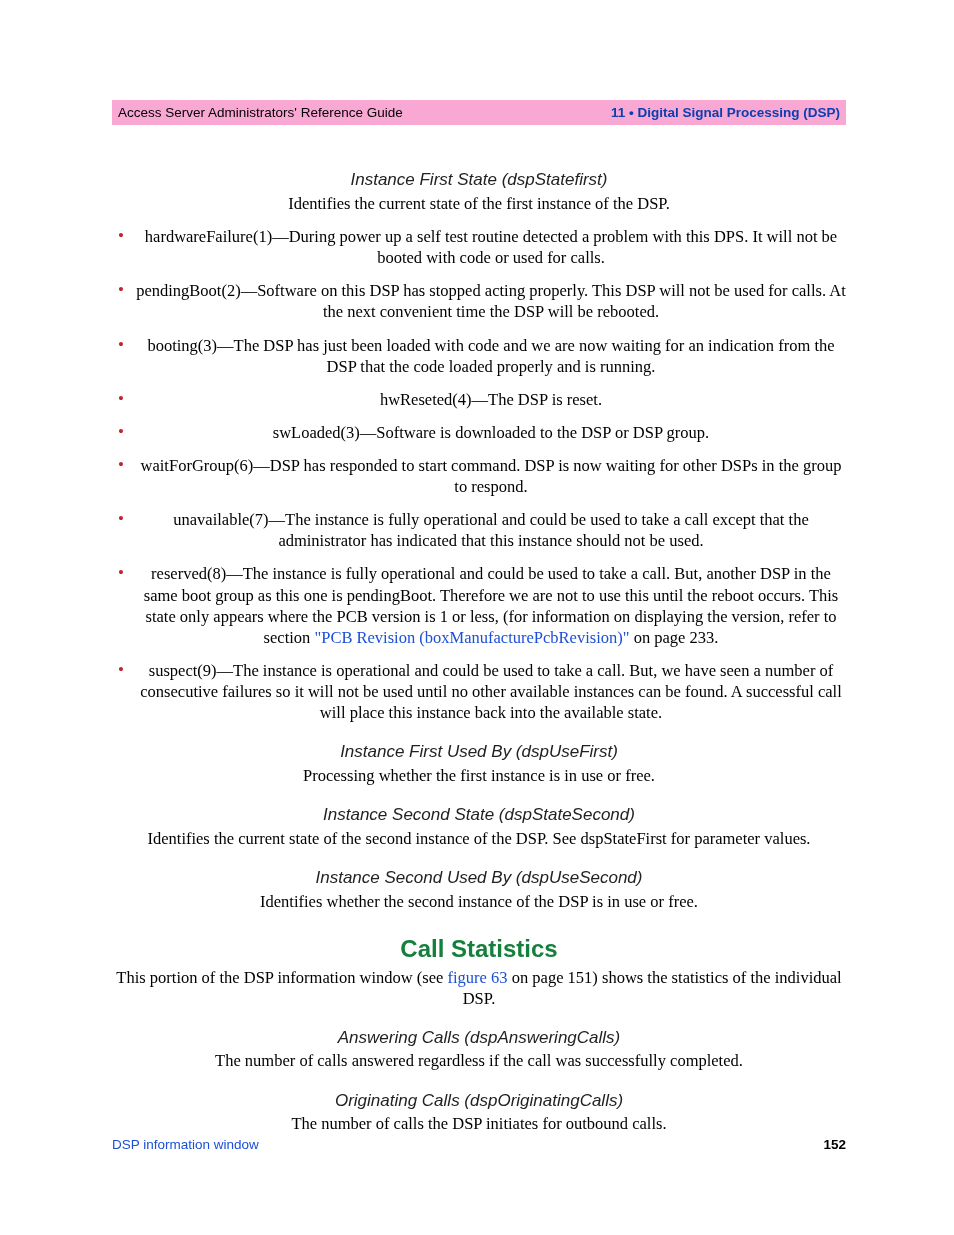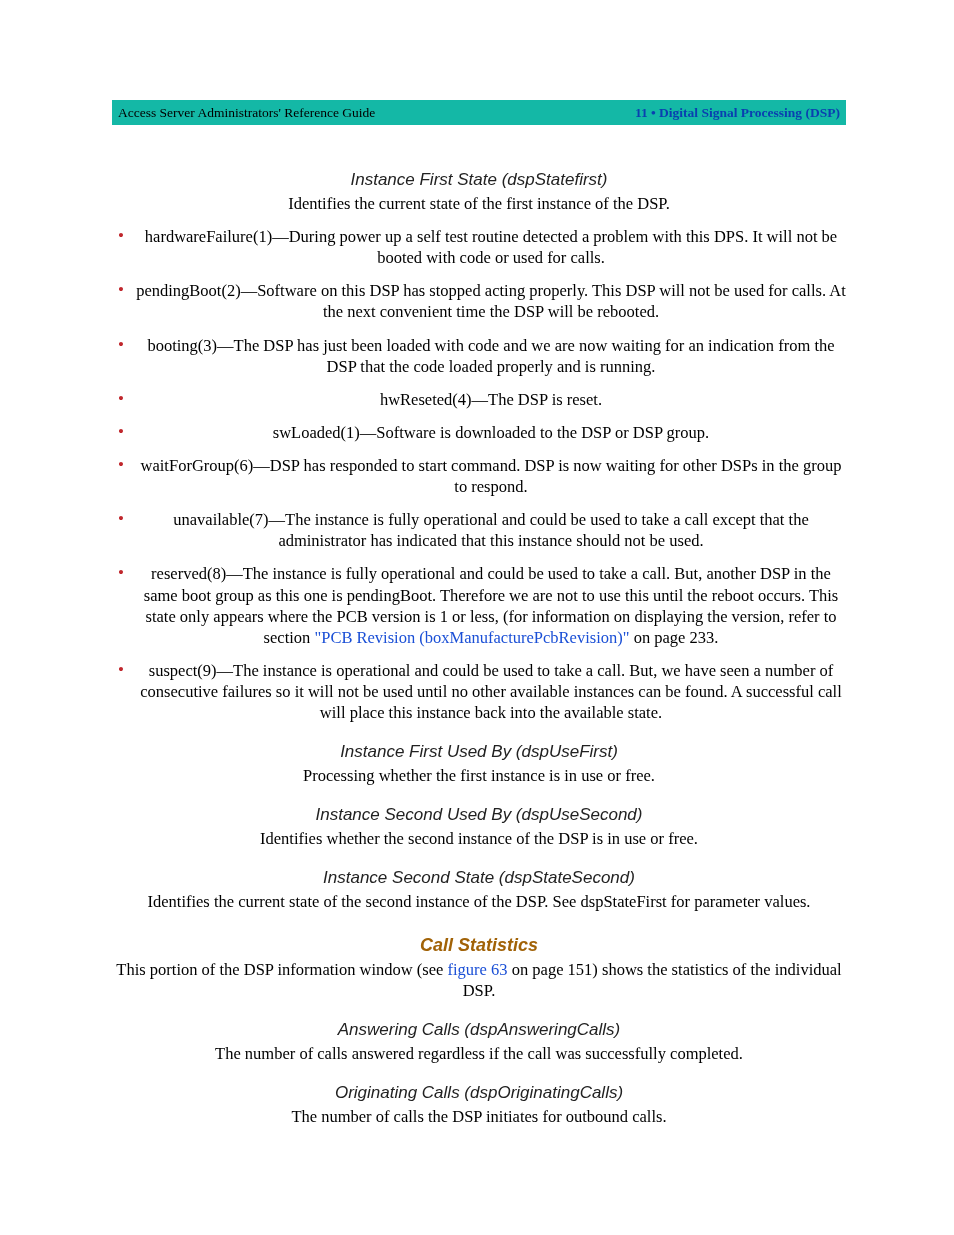--- a/index.html
+++ b/index.html
@@ -13,27 +13,27 @@
     height: 1235px;
     position: relative;
     box-sizing: border-box;
     padding: 100px 108px 0 112px;
     font-family: "Times New Roman", Times, serif;
     font-size: 16.5px;
     line-height: 1.28;
     color: #000;
   }
   .header-bar {
-    background: #14b8a6;
+    background: #f9a8d4;
     display: flex;
     justify-content: space-between;
     align-items: center;
     padding: 4px 6px 4px 6px;
     margin-bottom: 44px;
-    font-family: Liberation Serif, serif;
+    font-family: Liberation Sans, sans-serif;
     font-size: 13.5px;
   }
   .header-right {
     color: #0a3fb0;
     font-weight: bold;
   }
   .sect-h {
     font-family: "Trebuchet MS", "Verdana", Arial, sans-serif;
     font-style: italic;
     font-size: 17px;
@@ -61,23 +61,22 @@
     color: #c0272d;
     font-size: 17px;
     line-height: 1.2;
   }
   .link {
     color: #1a4fd6;
   }
   .callstats-h {
     font-family: "Trebuchet MS", "Verdana", Arial, sans-serif;
     font-weight: bold;
-    font-style: italic;
-    color: #a16207;
-    font-size: 18px;
+    color: #15803d;
+    font-size: 24px;
     margin: 22px 0 2px 0;
   }
   .footer {
     position: absolute;
     left: 112px;
     right: 108px;
     bottom: 82px;
     display: flex;
     justify-content: space-between;
     font-family: "Trebuchet MS", Arial, sans-serif;
@@ -108,45 +107,45 @@
   </div>
 
   <div class="block">
     <div class="sect-h">Instance First State (dspStatefirst)</div>
     <p class="para">Identifies the current state of the first instance of the DSP.</p>
     <ul class="bul">
       <li>hardwareFailure(1)—During power up a self test routine detected a problem with this DPS. It will not be booted with code or used for calls.</li>
       <li>pendingBoot(2)—Software on this DSP has stopped acting properly. This DSP will not be used for calls. At the next convenient time the DSP will be rebooted.</li>
       <li>booting(3)—The DSP has just been loaded with code and we are now waiting for an indication from the DSP that the code loaded properly and is running.</li>
       <li>hwReseted(4)—The DSP is reset.</li>
-      <li>swLoaded(1)—Software is downloaded to the DSP or DSP group.</li>
+      <li>swLoaded(3)—Software is downloaded to the DSP or DSP group.</li>
       <li>waitForGroup(6)—DSP has responded to start command. DSP is now waiting for other DSPs in the group to respond.</li>
       <li>unavailable(7)—The instance is fully operational and could be used to take a call except that the administrator has indicated that this instance should not be used.</li>
       <li>
         <span>reserved(8)—The instance is fully operational and could be used to take a call. But, another DSP in the same boot group as this one is pendingBoot. Therefore we are not to use this until the reboot occurs. This state only appears where the PCB version is 1 or less, (for information on displaying the version, refer to section </span><span class="link">"PCB Revision (boxManufacturePcbRevision)"</span><span> on page 233.</span>
       </li>
       <li>suspect(9)—The instance is operational and could be used to take a call. But, we have seen a number of consecutive failures so it will not be used until no other available instances can be found. A successful call will place this instance back into the available state.</li>
     </ul>
   </div>
 
   <div class="after-list-blocks">
 
     <div class="block">
       <div class="sect-h">Instance First Used By (dspUseFirst)</div>
       <p class="para">Processing whether the first instance is in use or free.</p>
     </div>
 
     <div class="block">
-      <div class="sect-h">Instance Second Used By (dspUseSecond)</div>
-      <p class="para">Identifies whether the second instance of the DSP is in use or free.</p>
+      <div class="sect-h">Instance Second State (dspStateSecond)</div>
+      <p class="para">Identifies the current state of the second instance of the DSP. See dspStateFirst for parameter values.</p>
     </div>
 
     <div class="block">
-      <div class="sect-h">Instance Second State (dspStateSecond)</div>
-      <p class="para">Identifies the current state of the second instance of the DSP. See dspStateFirst for parameter values.</p>
+      <div class="sect-h">Instance Second Used By (dspUseSecond)</div>
+      <p class="para">Identifies whether the second instance of the DSP is in use or free.</p>
     </div>
 
     <div class="block">
       <div class="callstats-h">Call Statistics</div>
       <p class="para">
         <span>This portion of the DSP information window (see </span><span class="link">figure 63</span><span> on page 151) shows the statistics of the individual DSP.</span>
       </p>
     </div>
 
     <div class="block">
@@ -154,14 +153,18 @@
       <p class="para">The number of calls answered regardless if the call was successfully completed.</p>
     </div>
 
     <div class="block">
       <div class="sect-h">Originating Calls (dspOriginatingCalls)</div>
       <p class="para">The number of calls the DSP initiates for outbound calls.</p>
     </div>
 
   </div>
 
+  <div class="footer">
+    <span class="footer-left">DSP information window</span>
+    <span class="footer-right">152</span>
+  </div>
 
 </div>
 
 </body></html>

